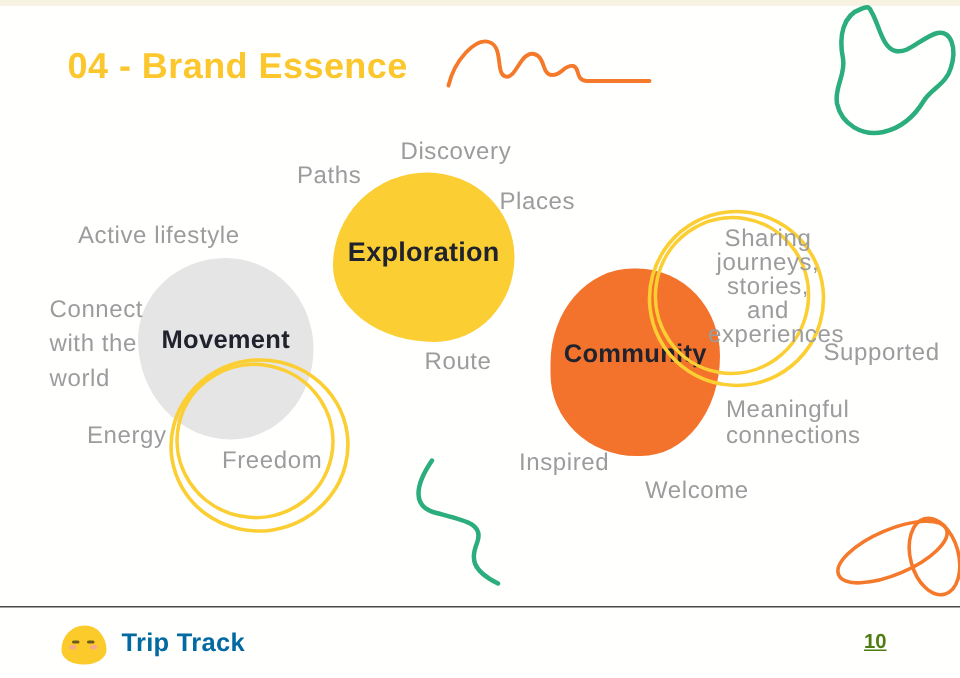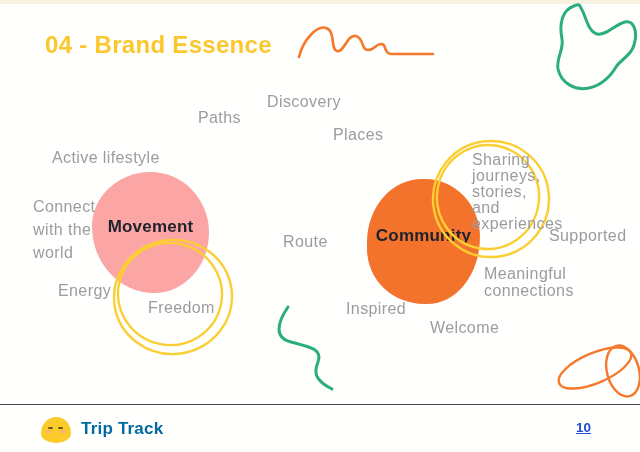--- a/index.html
+++ b/index.html
@@ -13,61 +13,64 @@
     color:#fcc72d;letter-spacing:.3px;
   }
   .bubble{position:absolute;display:flex;align-items:center;justify-content:center;}
   .bubble-label{font-weight:700;color:#20232d;letter-spacing:.2px;}
   .bubble-exploration{
     left:222px;top:115px;width:121px;height:113px;background:#fbce33;
     border-radius:52% 48% 44% 56% / 55% 50% 50% 45%;
   }
   .bubble-exploration .bubble-label{font-size:18px;margin-top:-6px;}
   .bubble-movement{
-    left:92px;top:172px;width:117px;height:121px;background:#fca5a5;
+    left:92px;top:172px;width:117px;height:121px;background:#e5e5e5;
     border-radius:50% 50% 47% 53% / 45% 50% 50% 55%;
   }
   .bubble-movement .bubble-label{font-size:17px;margin-top:-12px;}
   .bubble-community{
     left:367px;top:179px;width:113px;height:125px;background:#f4732c;
     border-radius:50% 50% 48% 52% / 52% 48% 55% 45%;
   }
   .bubble-community .bubble-label{font-size:17px;margin-top:-12px;}
   svg.decor{position:absolute;left:0;top:0;width:640px;height:452px;pointer-events:none;}
   .kw{
     position:absolute;font-size:16px;color:#9c9c9e;letter-spacing:.4px;line-height:16px;
   }
   .kw-connect{width:64px;line-height:23px;}
-  .kw-sharing{width:80px;line-height:16px;}
+  .kw-sharing{width:80px;line-height:16px;text-align:center;}
   .kw-meaningful{width:88px;line-height:17px;}
   .footer-divider{position:absolute;left:0;top:404px;width:640px;height:1px;background:#4b4b4b;}
   .logo-blob{
     position:absolute;left:41px;top:417px;width:30px;height:26px;background:#fbcb2b;
     border-radius:52% 48% 50% 50% / 62% 64% 38% 36%;
   }
   .logo-eye{position:absolute;width:5px;height:2px;border-radius:2px;background:#6e5a1e;top:10px;}
   .logo-eye.l{left:7px;} .logo-eye.r{left:17px;}
   .logo-cheek{position:absolute;width:5px;height:3px;border-radius:50%;background:#f5a49c;top:13px;opacity:.85;}
   .logo-cheek.l{left:5px;} .logo-cheek.r{left:19px;}
   .brand-name{
     position:absolute;left:81px;top:419px;font-size:17px;font-weight:700;color:#0369a1;letter-spacing:.2px;
   }
   .page-number{
-    position:absolute;left:576px;top:420px;font-size:13.5px;font-weight:700;color:#1d4ed8;text-decoration:underline;
+    position:absolute;left:576px;top:420px;font-size:13.5px;font-weight:700;color:#4d7c0f;text-decoration:underline;
   }
 </style>
 </head>
 <body>
 
 <div class="slide">
 
   <div class="top-strip"></div>
 
   <div class="page-title">04 - Brand Essence</div>
 
+  <div class="bubble bubble-exploration">
+    <span class="bubble-label">Exploration</span>
+  </div>
   <div class="bubble bubble-movement">
     <span class="bubble-label">Movement</span>
   </div>
   <div class="bubble bubble-community">
     <span class="bubble-label">Community</span>
   </div>
 
   <svg class="decor" viewBox="0 0 640 452">
     <path d="M 299,57 C 303,40 317,25 326,28 C 336,31 330,49 337,51 C 344,53 347,34 356,36
          C 364,38 361,50 368,50 C 375,50 376,43 382,44 C 387,45 383,53 391,54 L 433,54" fill="none" stroke="#f5792b" stroke-width="2.6" stroke-linecap="round"></path>

